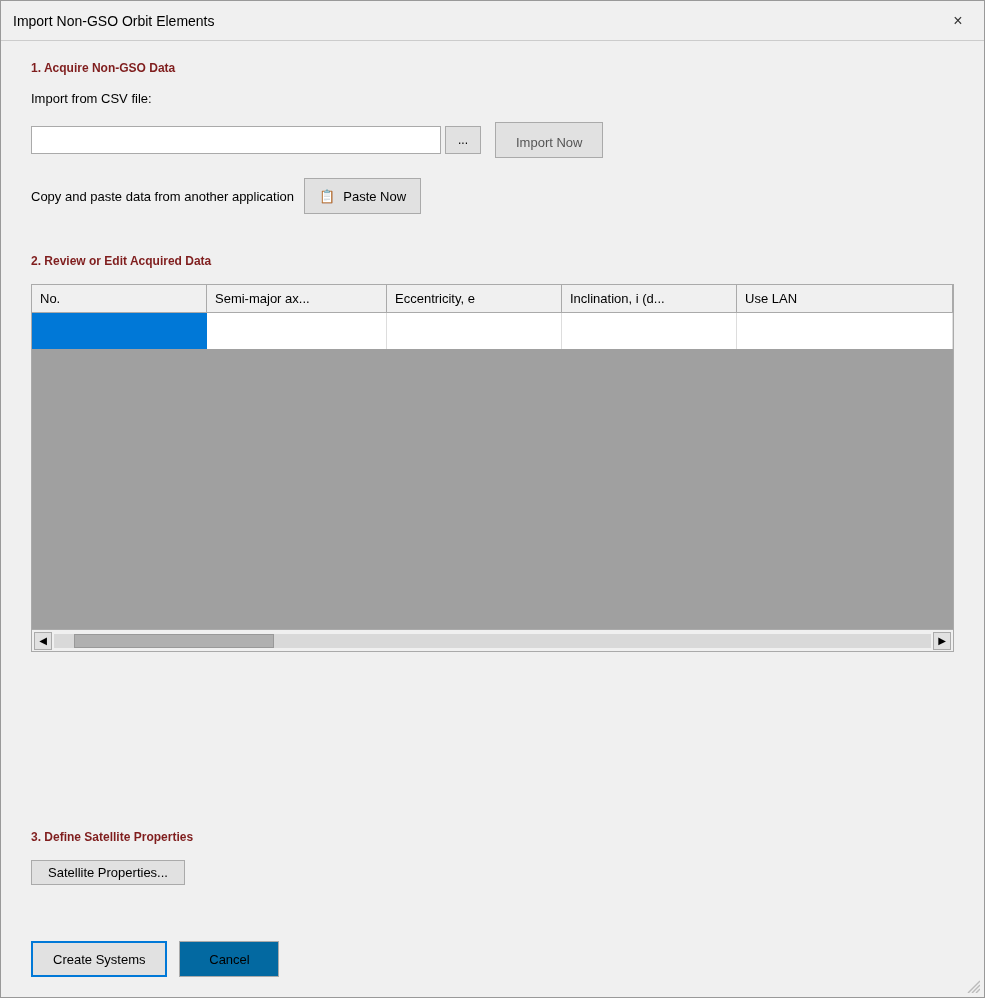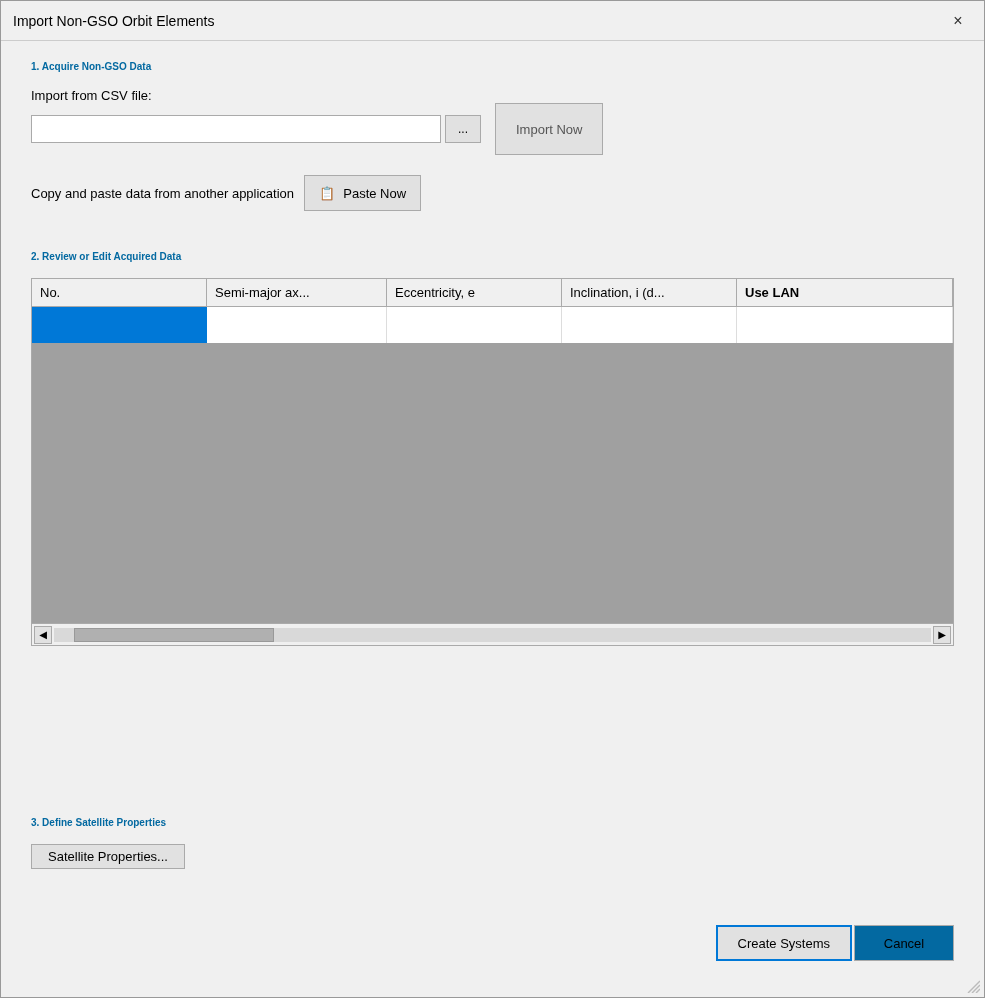--- a/index.html
+++ b/index.html
@@ -49,28 +49,28 @@
       color: #333;
     }
     .dialog-content {
       padding: 20px 30px;
       flex: 1;
       display: flex;
       flex-direction: column;
     }
     .section-title {
       font-weight: bold;
-      font-size: 10px;
+      font-size: 12px;
       margin-bottom: 16px;
-      color: #0369a1;
+      color: #7f1d1d;
     }
     .section1 { margin-bottom: 20px; }
     .import-label {
       font-size: 13px;
-      margin-bottom: 0;
+      margin-bottom: 16px;
       display: block;
     }
     .import-file-row {
       display: flex;
       align-items: center;
       gap: 4px;
     }
     .file-input {
       width: 410px;
       height: 28px;
@@ -83,21 +83,21 @@
       width: 36px;
       background: #e1e1e1;
       border: 1px solid #aaa;
       cursor: pointer;
       font-size: 12px;
       display: flex;
       align-items: center;
       justify-content: center;
     }
     .action-btn {
-      height: 52px;
+      height: 36px;
       padding: 12px 20px;
       background: #e1e1e1;
       border: 1px solid #aaa;
       cursor: pointer;
       font-size: 13px;
       color: #555;
       margin-left: 10px;
     }
     .paste-row {
       display: flex;
@@ -136,21 +136,21 @@
       border-right: 1px solid #aaa;
       font-weight: 400;
       overflow: hidden;
       text-overflow: ellipsis;
       white-space: nowrap;
     }
     .col1 { width: 175px; min-width: 175px; }
     .col2 { width: 180px; min-width: 180px; }
     .col3 { width: 175px; min-width: 175px; }
     .col4 { width: 175px; min-width: 175px; }
-    .col5 { flex: 1; font-weight: bold; }
+    .col5 { flex: 1; }
     .table-row-selected {
       display: flex;
     }
     .table-cell-selected {
       background: #0078d7;
       height: 36px;
     }
     .table-cell-empty {
       height: 36px;
       background: white;
@@ -198,23 +198,23 @@
     .satellite-btn {
       height: 25px;
       padding: 0 16px;
       background: #e1e1e1;
       border: 1px solid #aaa;
       cursor: pointer;
       font-size: 13px;
     }
     .dialog-footer {
       display: flex;
-      justify-content: flex-end;
-      padding: 16px 30px 36px;
-      gap: 2px;
+      justify-content: flex-start;
+      padding: 16px 30px 20px;
+      gap: 12px;
       border-top: none;
     }
     .footer-btn {
       height: 36px;
       min-width: 100px;
       padding: 0 20px;
       font-size: 13px;
       cursor: pointer;
       border: 1px solid #aaa;
       background: #0369a1;

